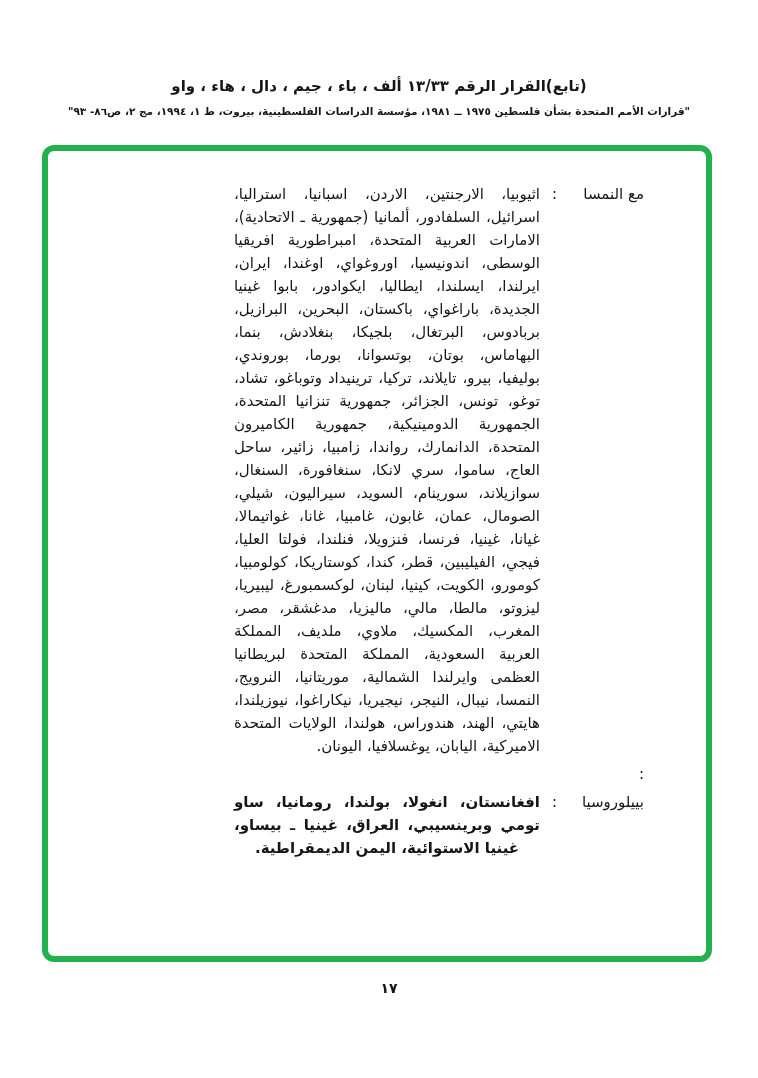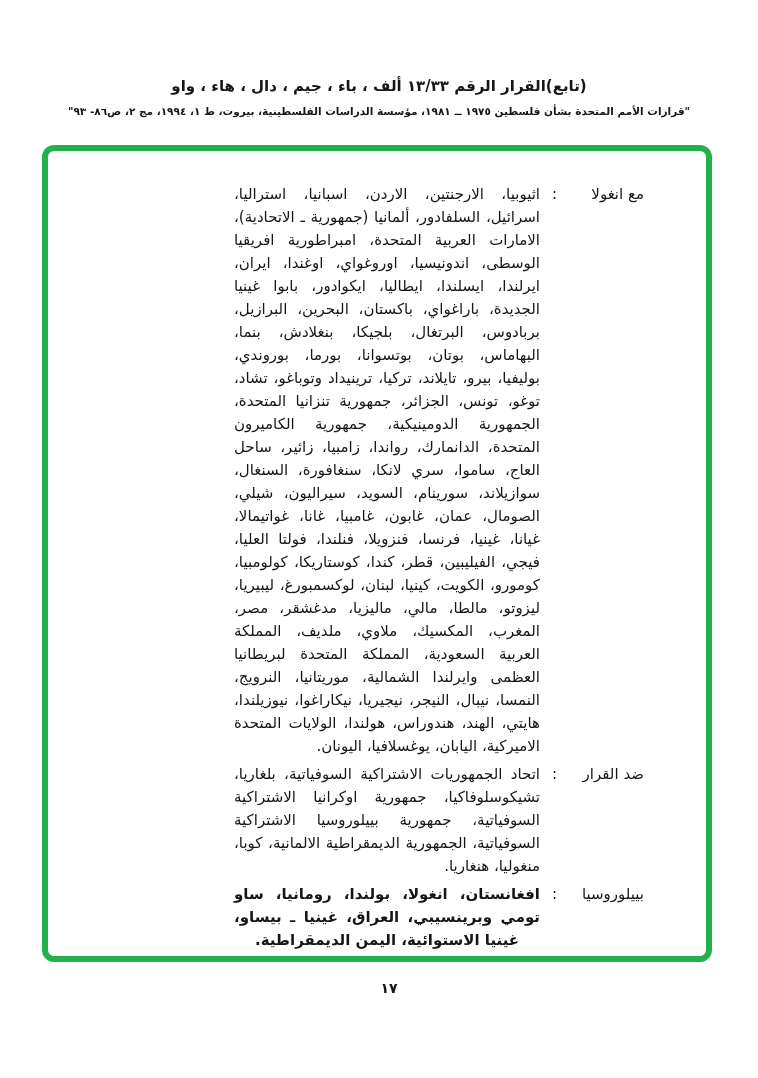--- a/index.html
+++ b/index.html
@@ -95,32 +95,30 @@
 
   <div class="header">
     <div class="header-title">(تابع)القرار الرقم ١٣/٣٣ ألف ، باء ، جيم ، دال ، هاء ، واو</div>
     <div class="header-source">"قرارات الأمم المتحدة بشأن فلسطين ١٩٧٥ ــ ١٩٨١، مؤسسة الدراسات الفلسطينية، بيروت، ط ١، ١٩٩٤، مج ٢، ص٨٦- ٩٣"</div>
   </div>
 
   <div class="content-box" style="border-color: rgb(34, 177, 76);">
 
     <div class="section">
       <div class="section-label">
-        <span>مع انغولا</span>
+        <span>مع النمسا</span>
         <span>:</span>
       </div>
       <div class="section-body">اثيوبيا، الارجنتين، الاردن، اسبانيا، استراليا، اسرائيل، السلفادور، ألمانيا (جمهورية ـ الاتحادية)، الامارات العربية المتحدة، امبراطورية افريقيا الوسطى، اندونيسيا، اوروغواي، اوغندا، ايران، ايرلندا، ايسلندا، ايطاليا، ايكوادور، بابوا غينيا الجديدة، باراغواي، باكستان، البحرين، البرازيل، بربادوس، البرتغال، بلجيكا، بنغلادش، بنما، البهاماس، بوتان، بوتسوانا، بورما، بوروندي، بوليفيا، بيرو، تايلاند، تركيا، ترينيداد وتوباغو، تشاد، توغو، تونس، الجزائر، جمهورية تنزانيا المتحدة، الجمهورية الدومينيكية، جمهورية الكاميرون المتحدة، الدانمارك، رواندا، زامبيا، زائير، ساحل العاج، ساموا، سري لانكا، سنغافورة، السنغال، سوازيلاند، سورينام، السويد، سيراليون، شيلي، الصومال، عمان، غابون، غامبيا، غانا، غواتيمالا، غيانا، غينيا، فرنسا، فنزويلا، فنلندا، فولتا العليا، فيجي، الفيليبين، قطر، كندا، كوستاريكا، كولومبيا، كومورو، الكويت، كينيا، لبنان، لوكسمبورغ، ليبيريا، ليزوتو، مالطا، مالي، ماليزيا، مدغشقر، مصر، المغرب، المكسيك، ملاوي، ملديف، المملكة العربية السعودية، المملكة المتحدة لبريطانيا العظمى وايرلندا الشمالية، موريتانيا، النرويج، النمسا، نيبال، النيجر، نيجيريا، نيكاراغوا، نيوزيلندا، هايتي، الهند، هندوراس، هولندا، الولايات المتحدة الاميركية، اليابان، يوغسلافيا، اليونان.</div>
     </div>
 
     <div class="section">
       <div class="section-label">
-        <span>ضد القرار</span>
         <span>:</span>
       </div>
-      <div class="section-body">اتحاد الجمهوريات الاشتراكية السوفياتية، بلغاريا، تشيكوسلوفاكيا، جمهورية اوكرانيا الاشتراكية السوفياتية، جمهورية بييلوروسيا الاشتراكية السوفياتية، الجمهورية الديمقراطية الالمانية، كوبا، منغوليا، هنغاريا.</div>
     </div>
 
     <div class="section">
       <div class="section-label">
         <span>بييلوروسيا</span>
         <span>:</span>
       </div>
       <div class="section-body center-last">افغانستان، انغولا، بولندا، رومانيا، ساو تومي وبرينسيبي، العراق، غينيا ـ بيساو، غينيا الاستوائية، اليمن الديمقراطية.</div>
     </div>
 

